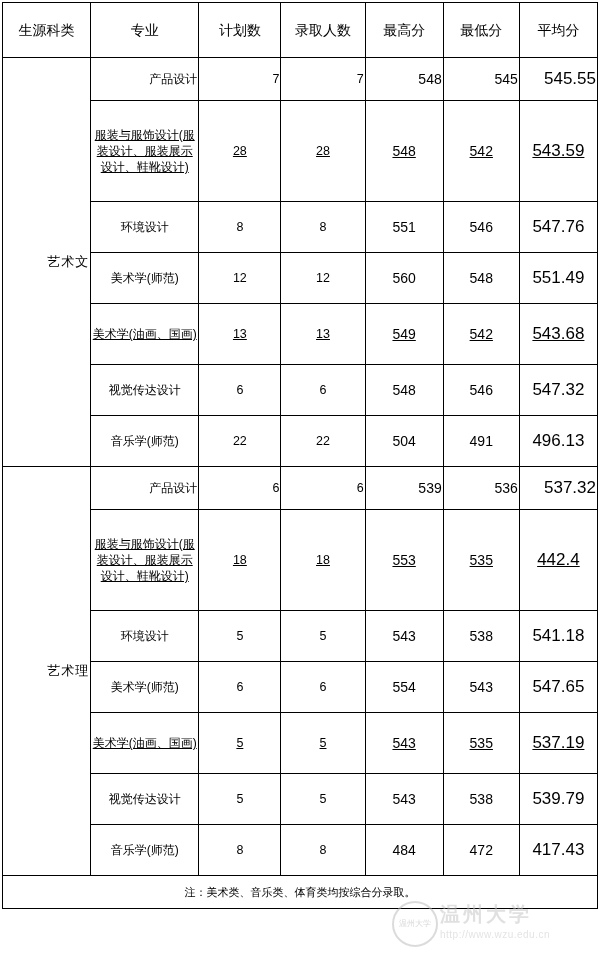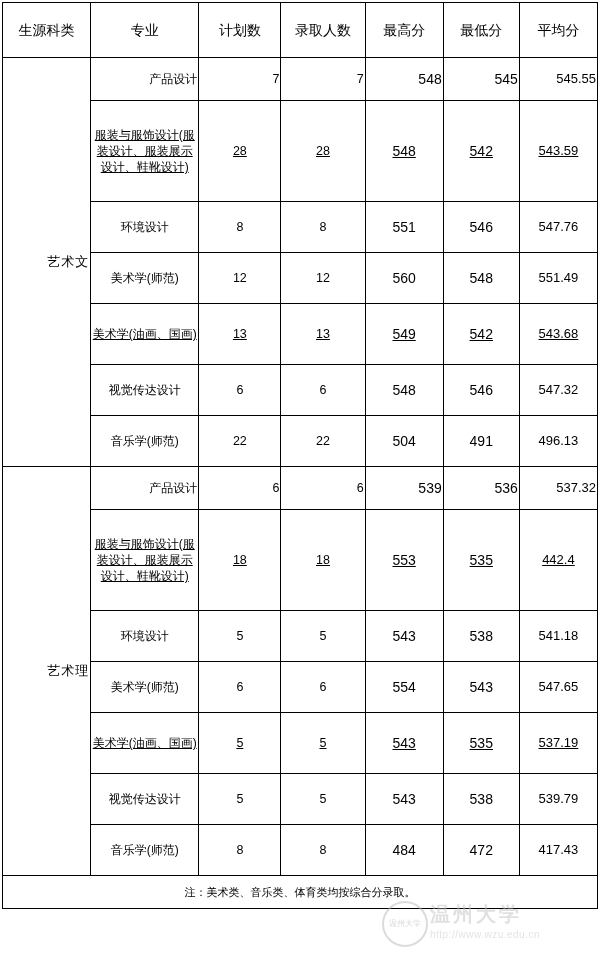--- a/index.html
+++ b/index.html
@@ -61,39 +61,39 @@
     padding: 4px 6px;
   }
   .num-cell {
     font-size: 12.5px;
   }
   .score-cell {
     font-size: 14px;
     font-weight: bold;
   }
   .avg-cell {
-    font-size: 13px;
+    font-size: 17px;
   }
   tr.r-normal td { height: 38px; text-align: right; }
   tr.r-tall td { height: 96px; text-decoration: underline; }
   tr.r-mid td { height: 46px; }
 
   .note-row td {
     border: 1px solid #000000;
     border-top: 1px solid #000000;
     text-align: left;
     font-size: 11px;
     font-weight: bold;
     padding: 6px 8px;
     height: 28px;
   }
   
   .watermark {
     position: absolute;
-    right: 18px;
+    right: 8px;
     bottom: 6px;
     width: 200px;
     height: 54px;
     pointer-events: none;
     opacity: 0.5;
     margin-left: 21px;
   }
   .wm-seal {
     position: absolute;
     left: 0;

